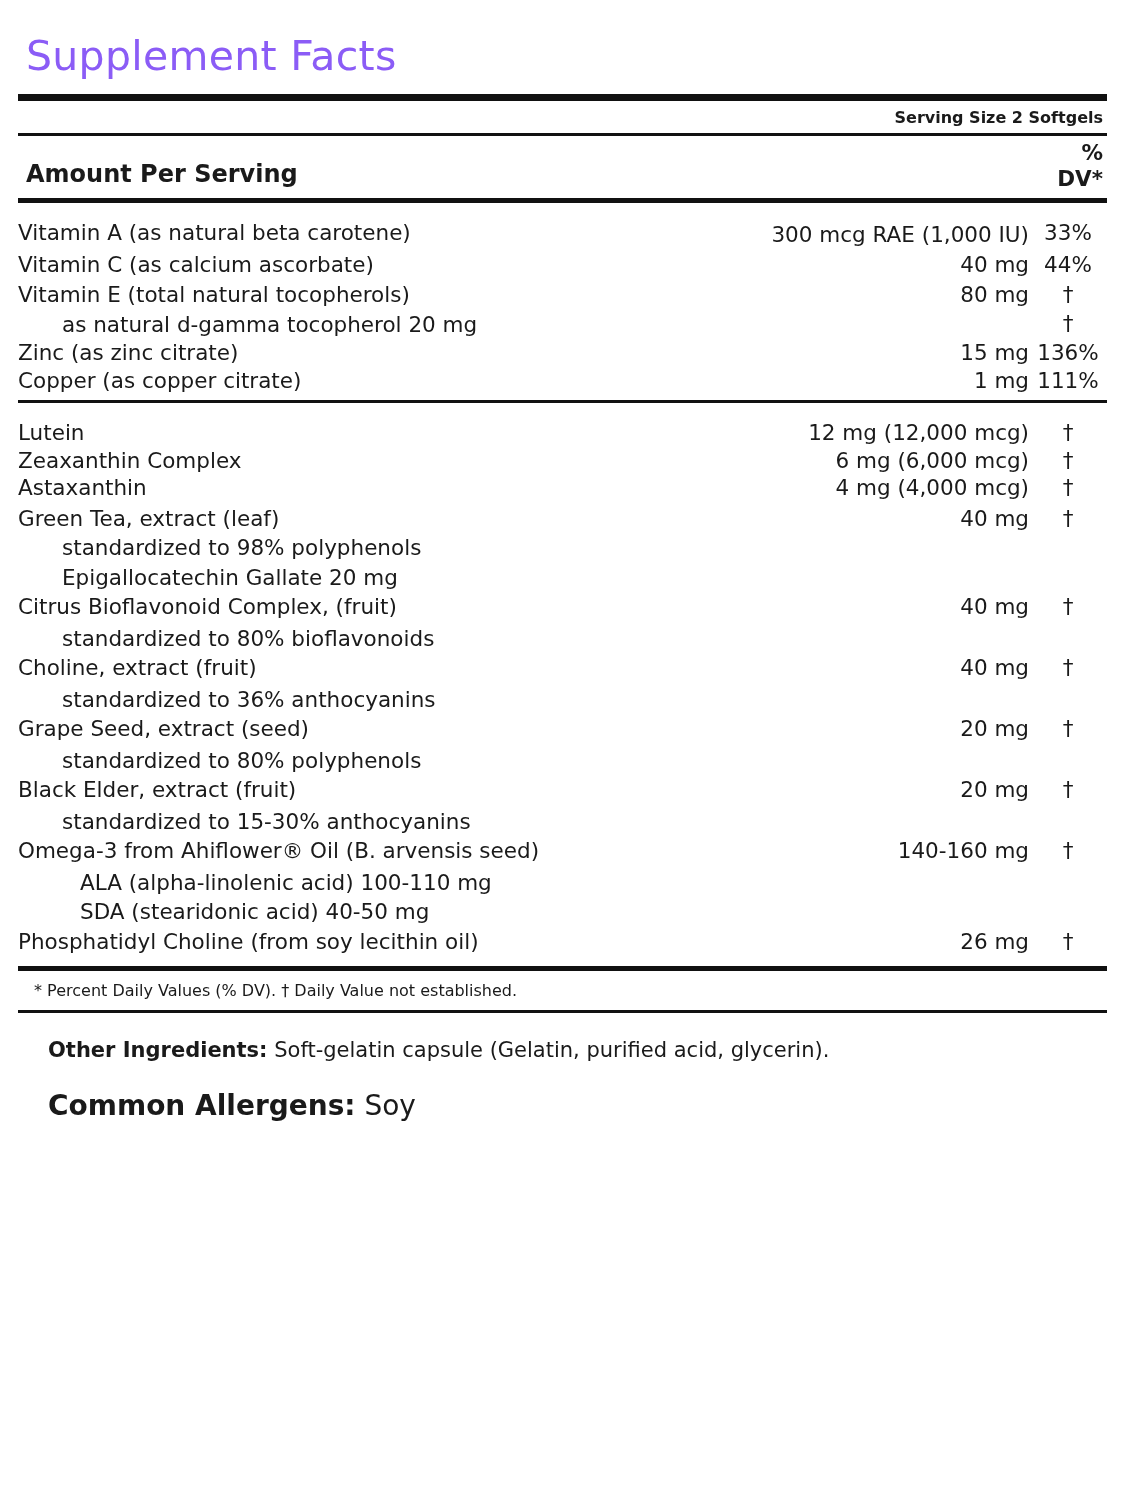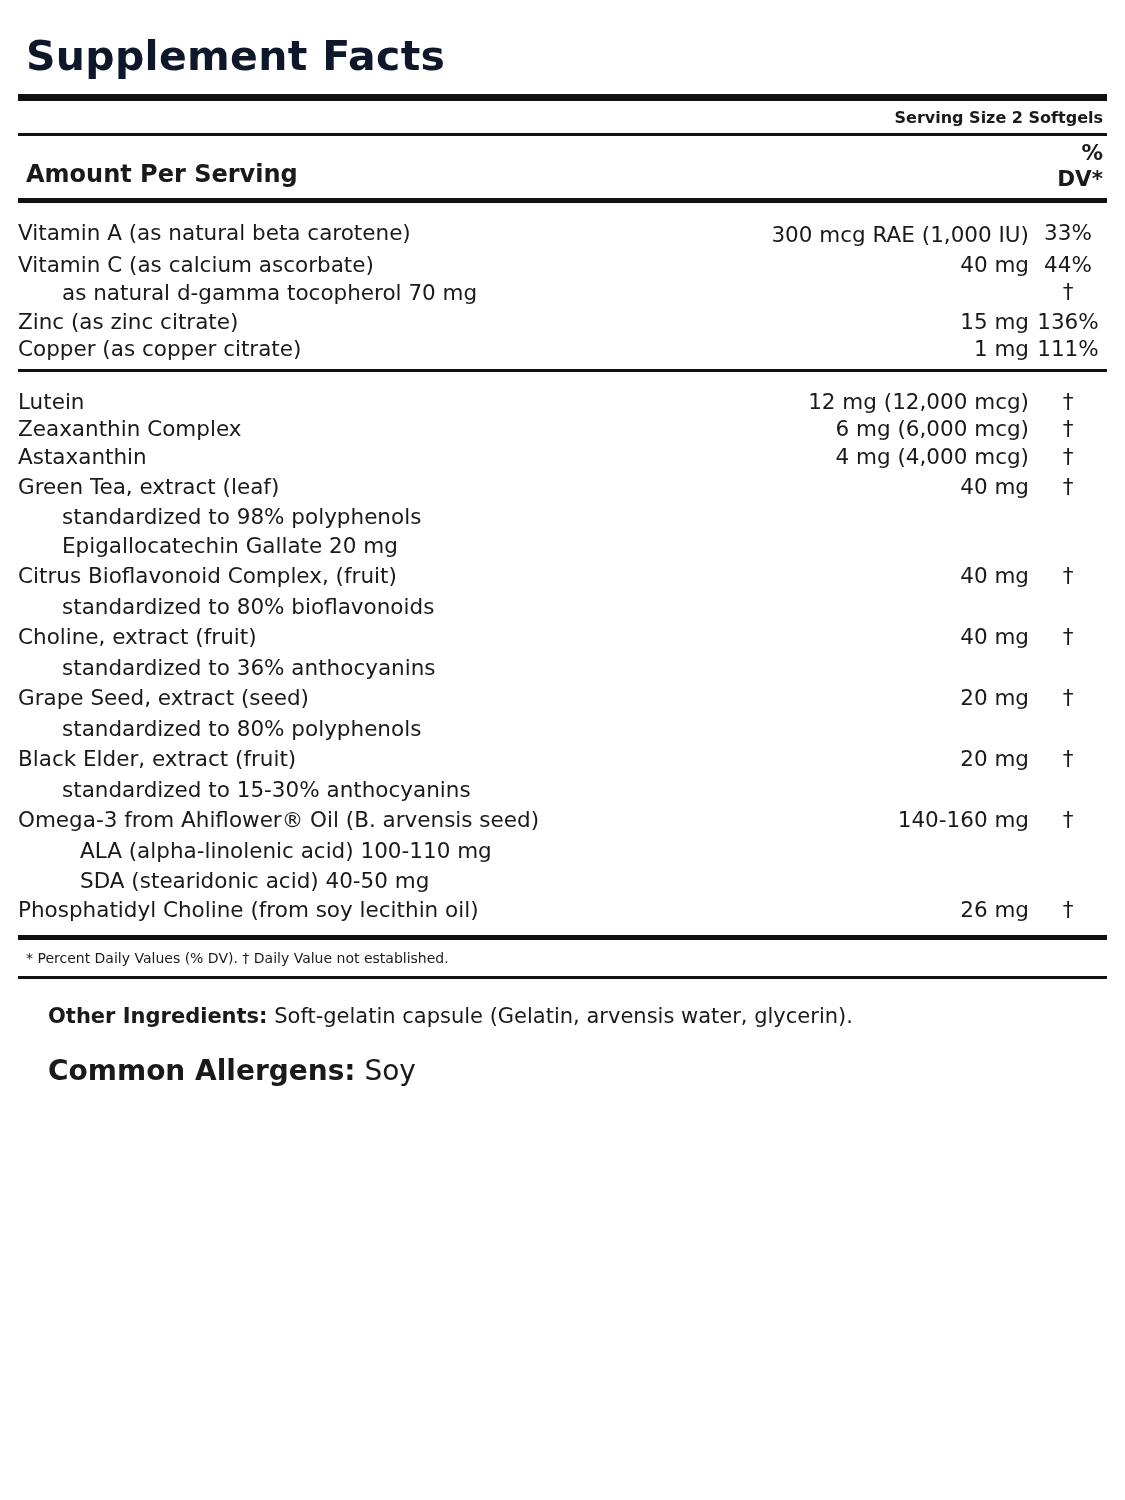--- a/index.html
+++ b/index.html
@@ -16,24 +16,24 @@
   }
   .page {
     position: relative;
     width: 1125px;
     height: 1500px;
     box-sizing: border-box;
     padding: 26px 18px 0 18px;
   }
   .title {
     font-size: 41px;
-    font-weight: bold;
+    font-weight: normal;
     letter-spacing: 0.3px;
     margin: 6px 0 0 8px;
-    color: #0f172a;
+    color: #8b5cf6;
   }
   .rule-thick {
     height: 7px;
     background: #111;
     margin-top: 14px;
   }
   .rule-med {
     height: 5px;
     background: #111;
   }
@@ -107,22 +107,23 @@
     padding-top: 3px;
     padding-bottom: 1px;
   }
   tr.tight2 .c-name,
   tr.tight2 .c-amt,
   tr.tight2 .c-dv {
     padding-top: 1px;
     padding-bottom: 3px;
   }
   .footnote {
-    font-size: 14px;
+    font-size: 16px;
     padding: 10px 0 10px 8px;
+    margin-left: 8px;
   }
   .other {
     font-size: 21px;
     padding: 22px 0 0 30px;
     line-height: 1.5;
   }
   .other b {
     font-weight: bold;
     text-align: right;
   }
@@ -162,22 +163,27 @@
       <tr>
         <td class="c-name">Vitamin A (as natural beta carotene)</td>
         <td class="c-amt amt-2line">300 mcg RAE (1,000 IU)</td>
         <td class="c-dv">33%</td>
       </tr>
       <tr>
         <td class="c-name">Vitamin C (as calcium ascorbate)</td>
         <td class="c-amt">40 mg</td>
         <td class="c-dv">44%</td>
       </tr>
-      <tr class="sub">
-        <td class="c-name">as natural d-gamma tocopherol    70 mg</td>
+      <tr class="tight">
+        <td class="c-name">Vitamin E (total natural tocopherols)</td>
+        <td class="c-amt">80 mg</td>
+        <td class="c-dv">†</td>
+      </tr>
+      <tr class="sub">
+        <td class="c-name">as natural d-gamma tocopherol    20 mg</td>
         <td class="c-amt"></td>
         <td class="c-dv">†</td>
       </tr>
       <tr>
         <td class="c-name">Zinc (as zinc citrate)</td>
         <td class="c-amt">15 mg</td>
         <td class="c-dv">136%</td>
       </tr>
       <tr>
         <td class="c-name">Copper (as copper citrate)</td>
@@ -285,21 +291,21 @@
   </table>
 
   <div class="rule-med" style="margin-top:8px;"></div>
 
   <div class="footnote">* Percent Daily Values (% DV). † Daily Value not established.</div>
 
   <div class="rule-thin"></div>
 
   <div class="other">
     <b>Other Ingredients:</b>
-    <span>Soft-gelatin capsule (Gelatin, arvensis water, glycerin).</span>
+    <span>Soft-gelatin capsule (Gelatin, purified acid, glycerin).</span>
   </div>
 
   <div class="allergen">
     <b>Common Allergens:</b>
     <span>Soy</span>
   </div>
 
 </div>
 
 </body></html>

